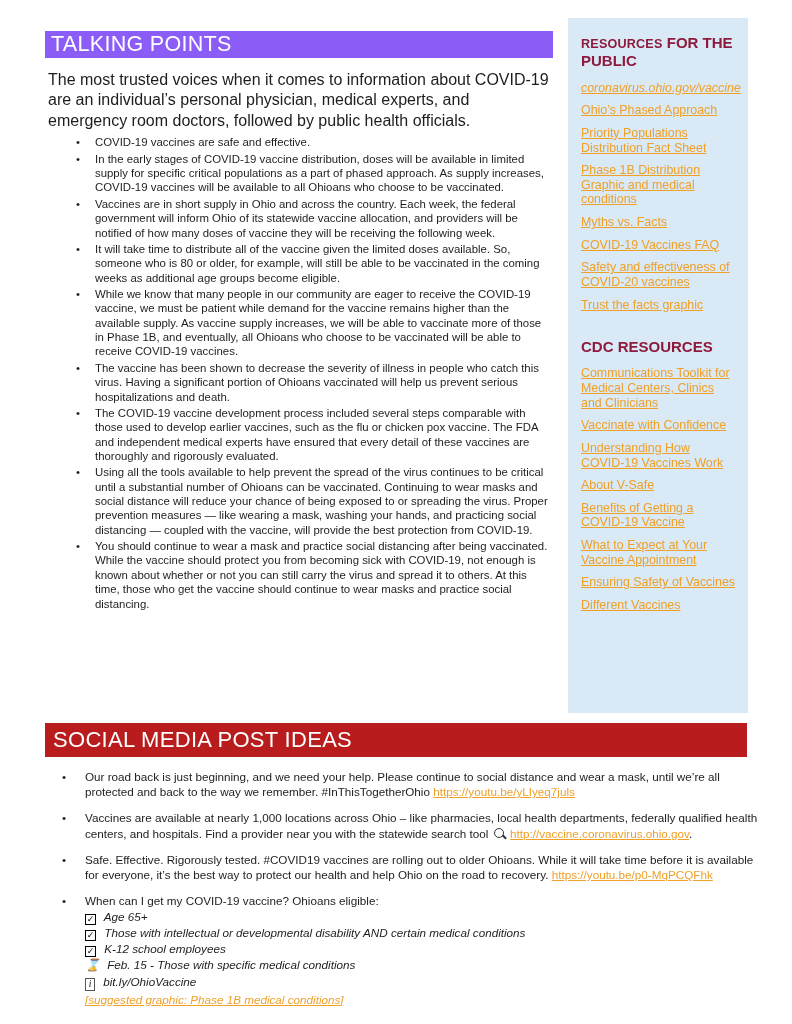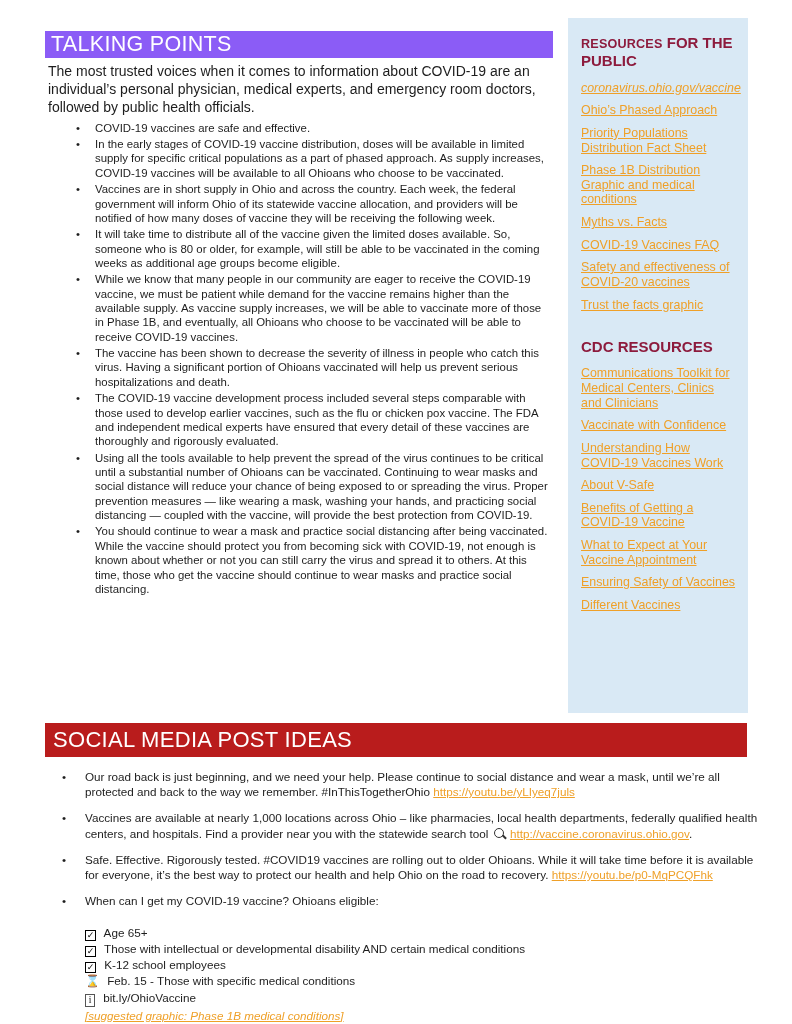--- a/index.html
+++ b/index.html
@@ -6,21 +6,21 @@
   body{
     width:792px;height:1024px;background:#ffffff;overflow:hidden;
     font-family:"Liberation Sans","DejaVu Sans",sans-serif;color:#1d1d1d;
   }
   .top-row{display:flex;align-items:flex-start;padding:18px 0 0 45px;}
   .left-col{width:508px;flex:none;}
   .tp-banner{
     margin-top:13px;background:#8b5cf6;color:#ffffff;
     font-size:21.5px;line-height:26px;padding:0 0 1px 6px;letter-spacing:.3px;
   }
-  .intro{margin:5px 3px 4px 3px;font-size:14px;line-height:1.28;}
+  .intro{margin:12px 3px 4px 3px;font-size:16px;line-height:1.28;}
   ul.tp-list{list-style:none;margin:2px 0 0 0;padding:0;}
   ul.tp-list li{
     position:relative;padding-left:50px;margin-bottom:2px;
     font-size:11.4px;line-height:1.26;
   }
   ul.tp-list li::before{content:"\2022";position:absolute;left:31px;top:0;}
   
   .sidebar{
     width:180px;flex:none;margin-left:15px;background:#d9e9f5;
     box-sizing:border-box;height:695px;padding:10px 12px 4px 13px;
@@ -38,21 +38,21 @@
     font-size:22px;line-height:28px;padding:3px 0 3px 8px;letter-spacing:.3px;
   }
   ul.sm-list{list-style:none;margin:12px 32px 0 45px;padding:0;}
   ul.sm-list>li{
     position:relative;padding-left:40px;margin-bottom:11px;
     font-size:11.7px;line-height:1.3;
   }
   ul.sm-list>li::before{content:"\2022";position:absolute;left:17px;top:0;}
   .sm-link{color:#efa028;text-decoration:underline;cursor:pointer;word-break:break-word;}
   .note{color:#efa028;font-style:italic;text-decoration:underline;margin-top:1px;}
-  .checklist{margin-top:17px;}
+  .checklist{margin-top:1px;font-style:italic;}
   .cl-row{line-height:15.5px;}
   .cb{
     display:inline-block;width:9px;height:9px;border:1.6px solid #000;
     text-align:center;line-height:9px;font-size:9px;font-weight:bold;
     margin-right:5px;vertical-align:-1px;color:#000;
   }
   .hg{font-size:12px;margin-right:4px;color:#111;}
   .ib{
     display:inline-block;width:8px;height:11px;border:1px solid #555;
     text-align:center;line-height:11px;font-size:9.5px;

